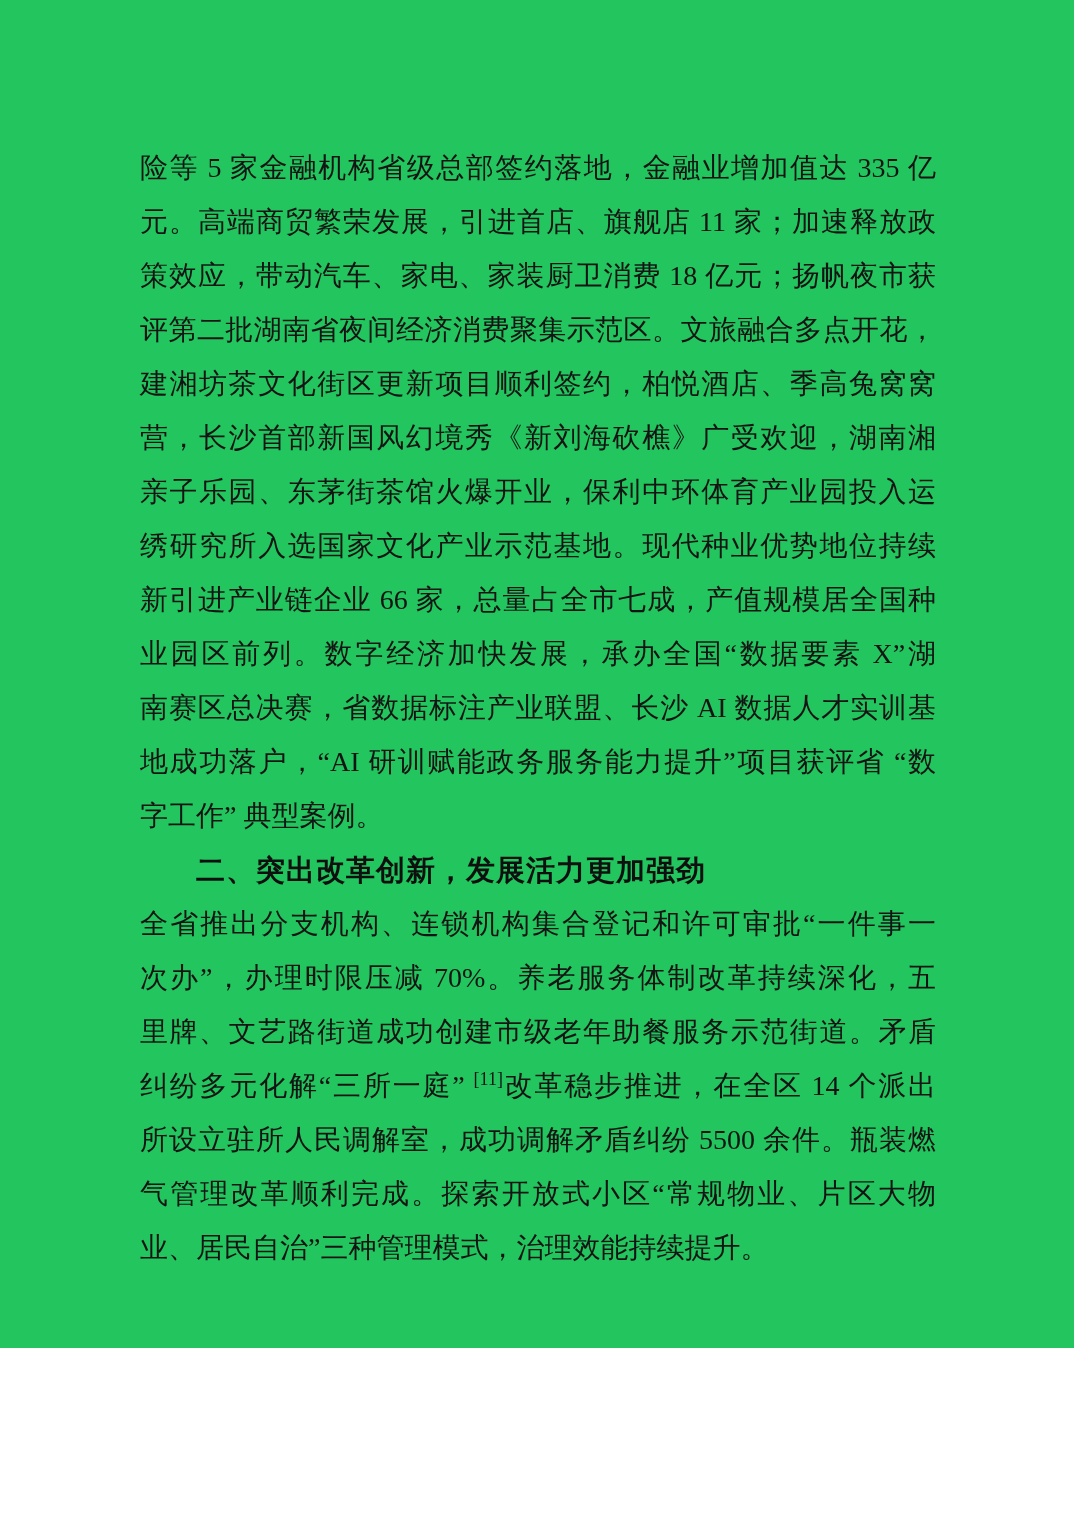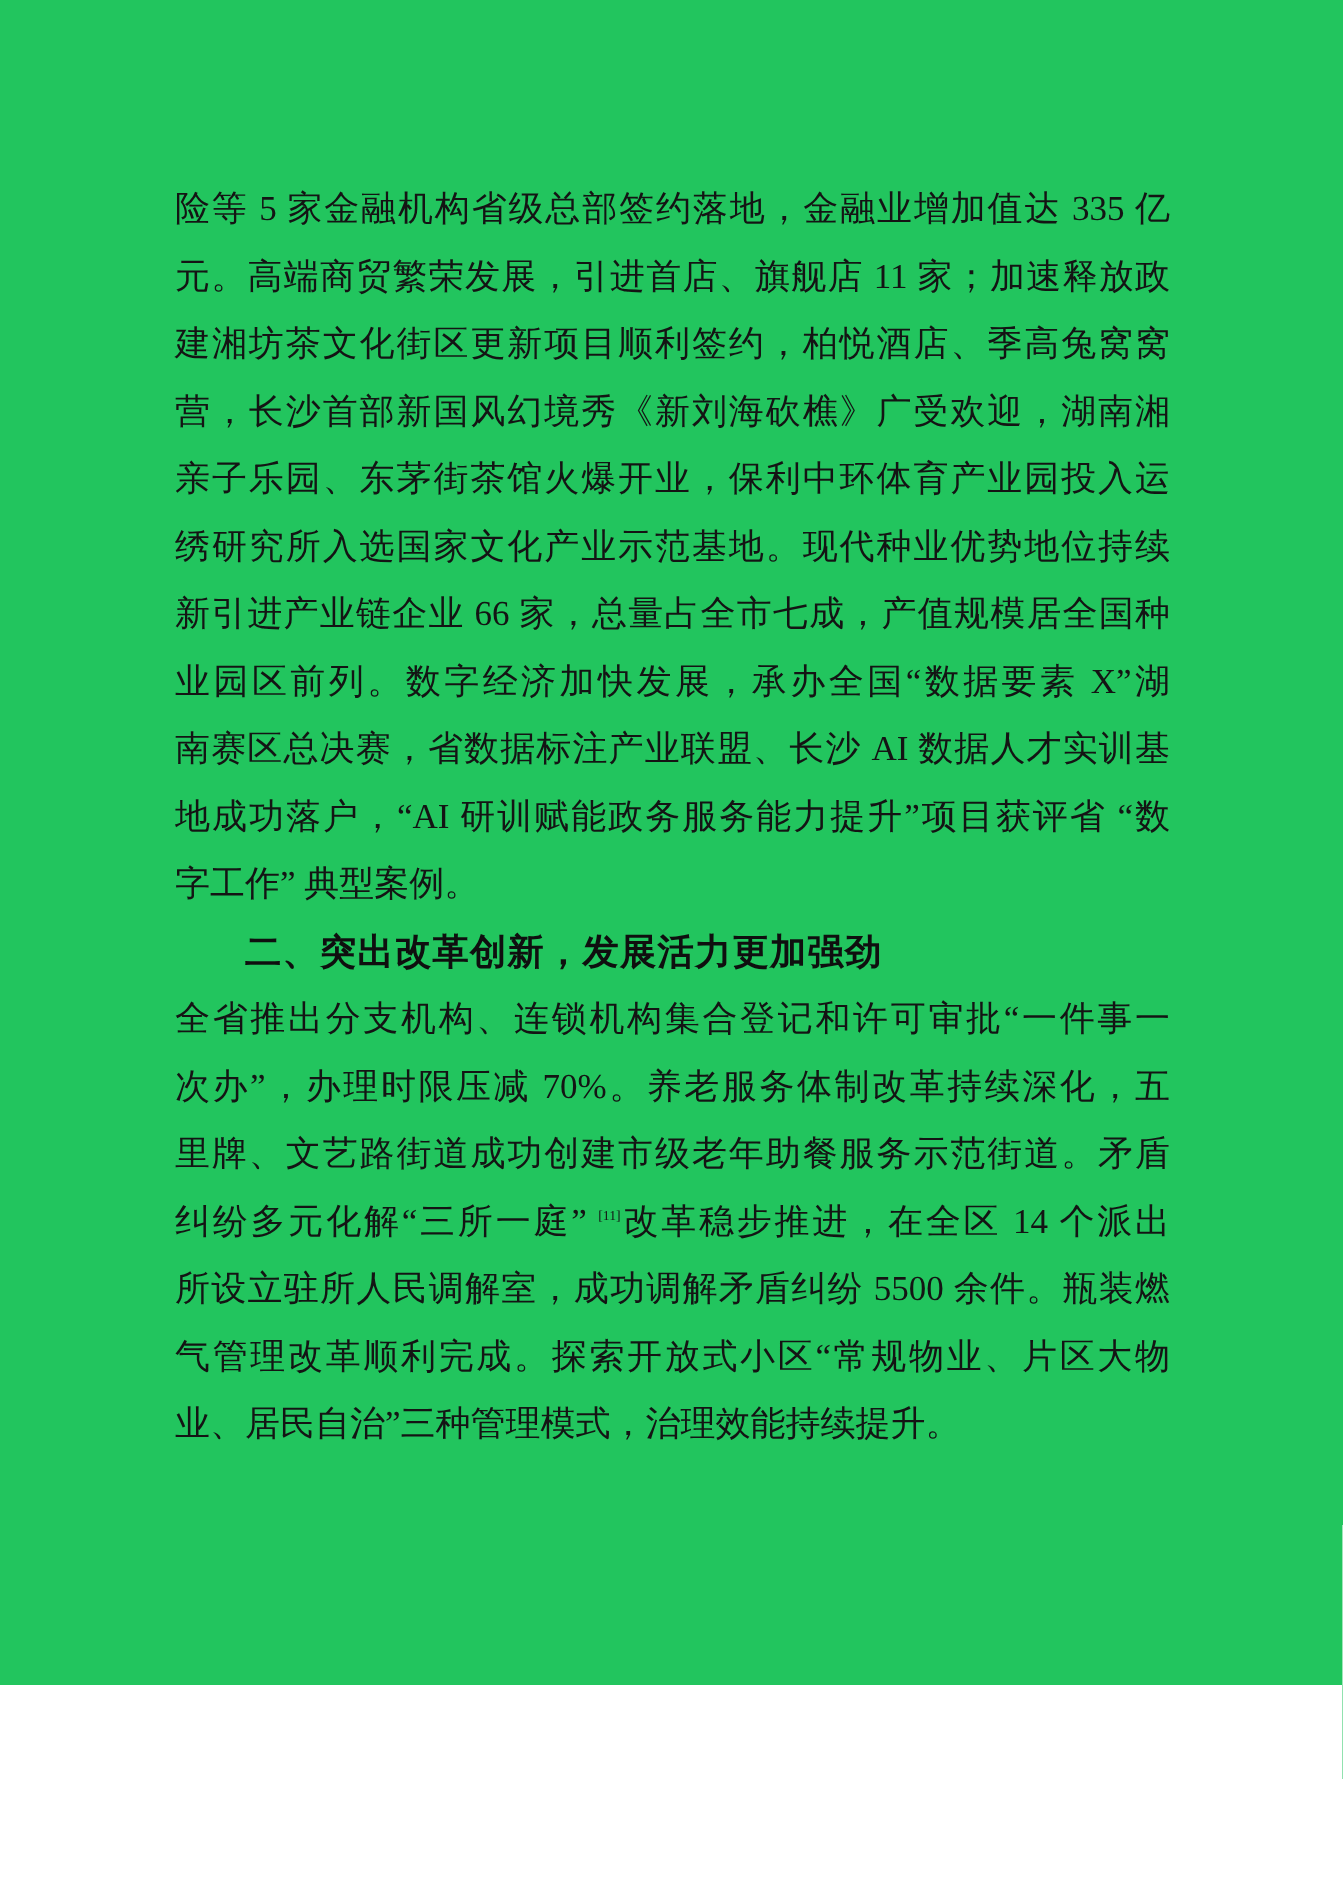--- a/index.html
+++ b/index.html
@@ -52,21 +52,21 @@
     letter-spacing: 1px;
     color: #0f0f0f;
   }
   .seg-kaiti {
     font-family: "Liberation Serif", "DejaVu Serif", serif;
     font-weight: 700;
     color: #0f0f0f;
   }
   .seg-sup {
     font-family: "Liberation Serif", "DejaVu Serif", serif;
-    font-size: 11px;
+    font-size: 18px;
     vertical-align: super;
     line-height: 0;
   }
   .footer {
     position: absolute;
     left: 143px;
     top: 1405px;
     height: 40px;
     line-height: 40px;
     font-size: 28px;
@@ -82,20 +82,22 @@
   }
 </style>
 </head>
 <body>
 
 <div class="page">
 
   <div class="text-block" id="text-block">
       <div class="line"><span class="seg-normal">险等 5 家金融机构省级总部签约落地，金融业增加值达 335 亿</span></div>
       <div class="line"><span class="seg-normal">元。高端商贸繁荣发展，引进首店、旗舰店 11 家；加速释放政</span></div>
+      <div class="line"><span class="seg-normal">策效应，带动汽车、家电、家装厨卫消费 18 亿元；扬帆夜市获</span></div>
+      <div class="line"><span class="seg-normal">评第二批湖南省夜间经济消费聚集示范区。文旅融合多点开花，</span></div>
       <div class="line"><span class="seg-normal">建湘坊茶文化街区更新项目顺利签约，柏悦酒店、季高兔窝窝</span></div>
       <div class="line"><span class="seg-normal">营，长沙首部新国风幻境秀《新刘海砍樵》广受欢迎，湖南湘</span></div>
       <div class="line"><span class="seg-normal">亲子乐园、东茅街茶馆火爆开业，保利中环体育产业园投入运</span></div>
       <div class="line"><span class="seg-normal">绣研究所入选国家文化产业示范基地。现代种业优势地位持续</span></div>
       <div class="line"><span class="seg-normal">新引进产业链企业 66 家，总量占全市七成，产值规模居全国种</span></div>
       <div class="line"><span class="seg-normal">业园区前列。数字经济加快发展，承办全国“数据要素 X”湖</span></div>
       <div class="line"><span class="seg-normal">南赛区总决赛，省数据标注产业联盟、长沙 AI 数据人才实训基</span></div>
       <div class="line"><span class="seg-normal">地成功落户，“AI 研训赋能政务服务能力提升”项目获评省 “数</span></div>
       <div class="line last"><span class="seg-normal">字工作” 典型案例。</span></div>
       <div class="line last indent heading-line"><span class="seg-heading">二、突出改革创新，发展活力更加强劲</span></div>

